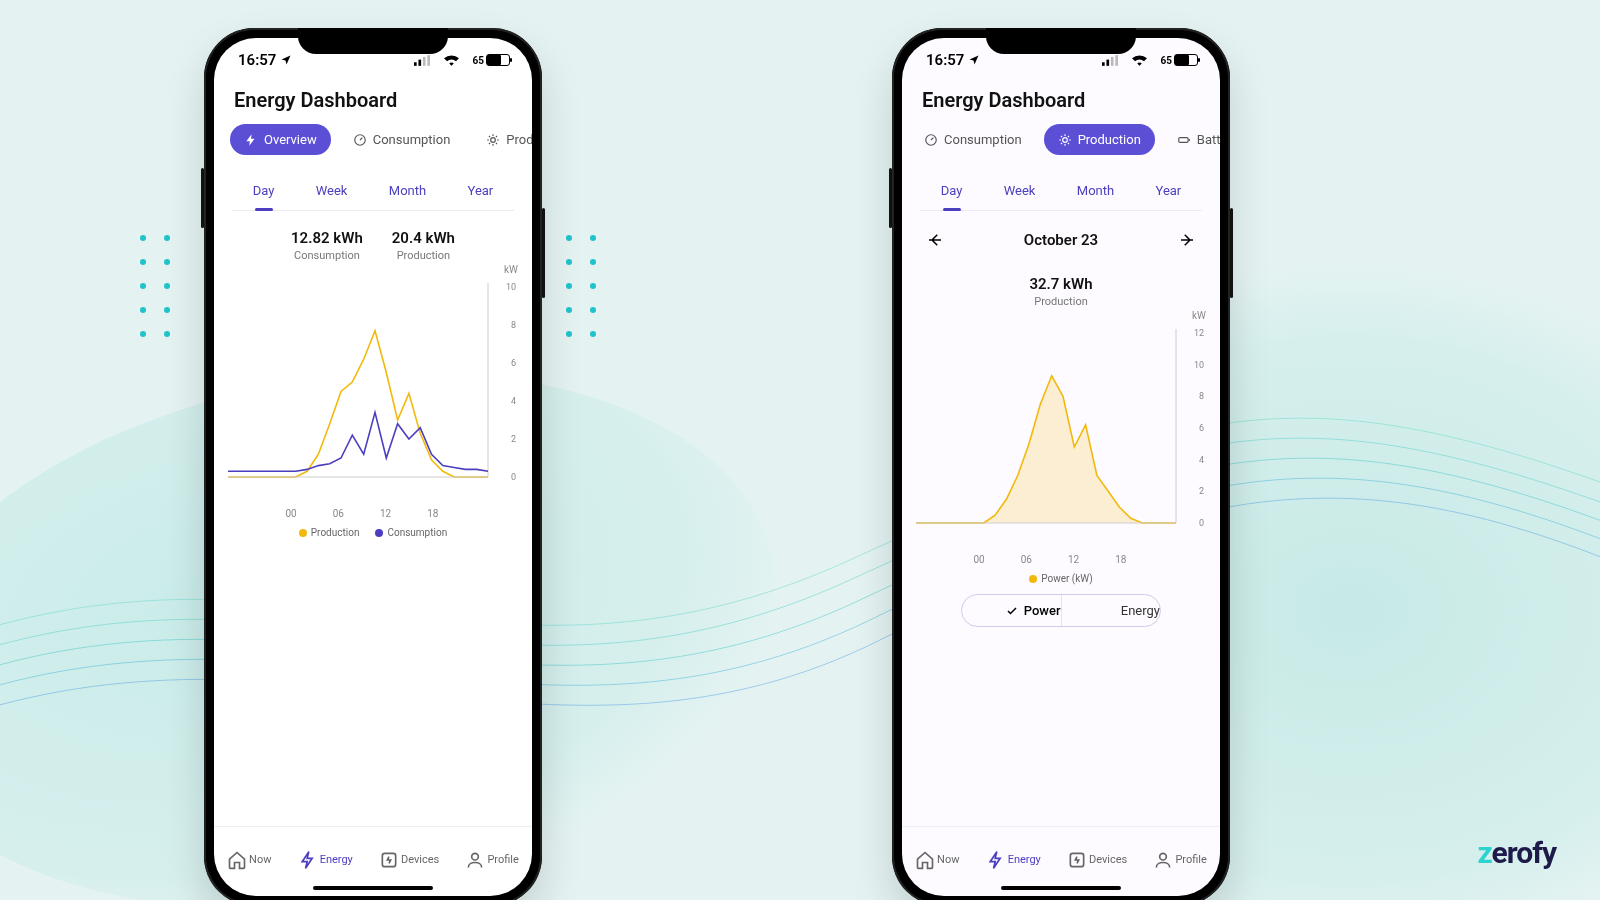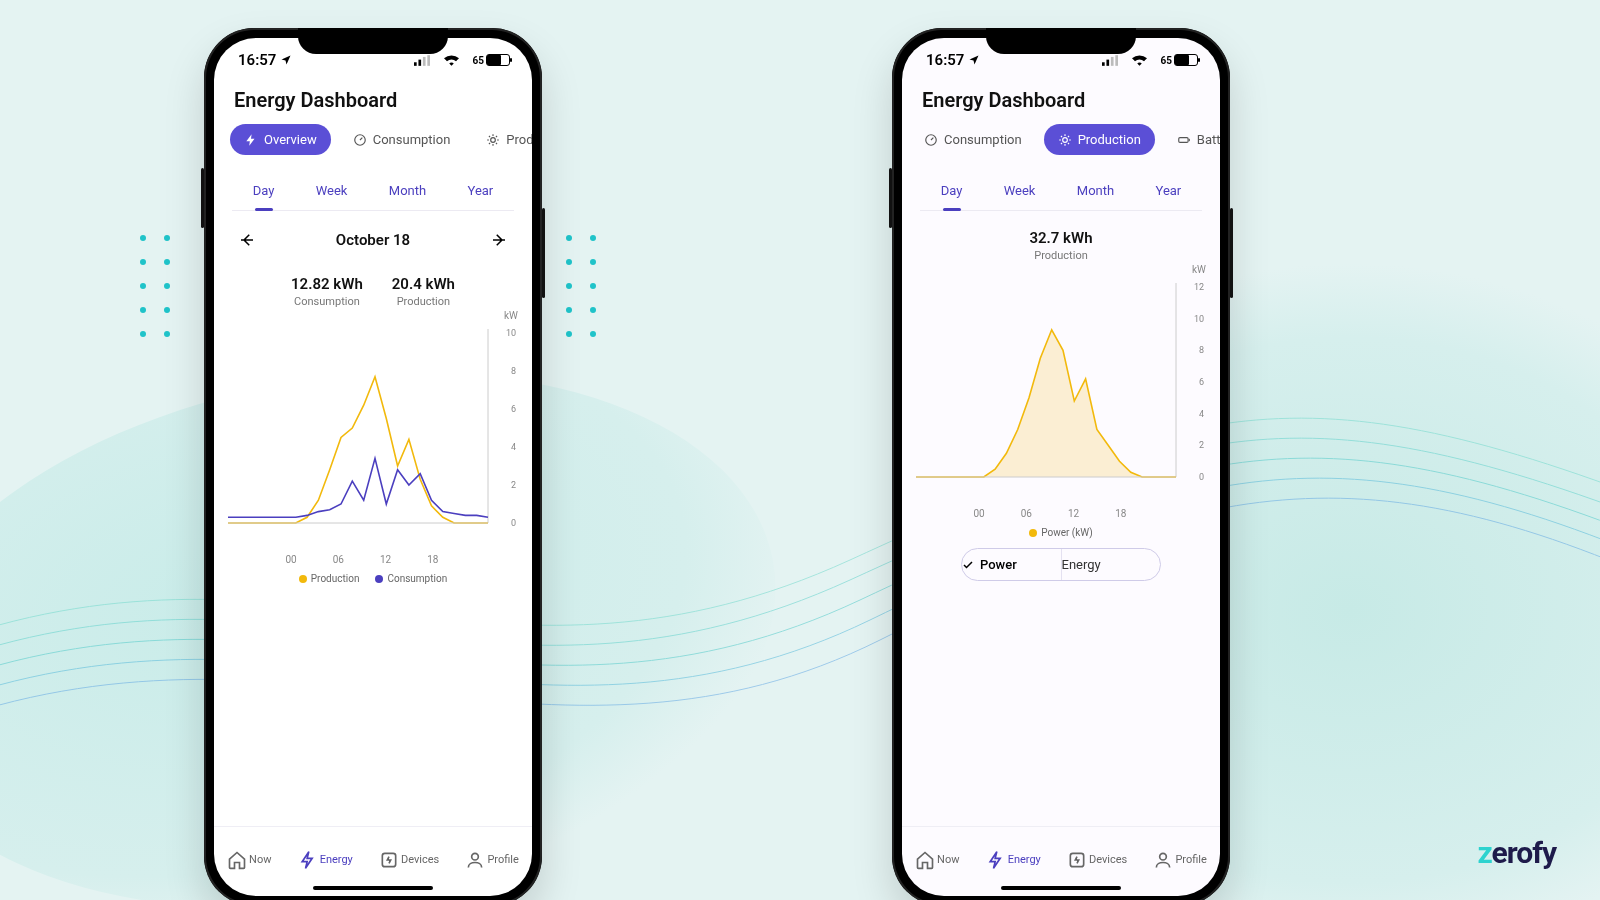--- a/index.html
+++ b/index.html
@@ -136,21 +136,21 @@
   .xaxis{display:flex;justify-content:center;margin:10px 30px 0 8px;font-size:10px;color:#888;gap:36px;}
   .legend{display:flex;justify-content:center;gap:16px;margin-top:8px;font-size:10px;color:#666;}
   .legend .sw{display:inline-flex;align-items:center;gap:4px;}
   .legend .dot{width:8px;height:8px;border-radius:50%;display:inline-block;}
 
   .toggle-pill{
     margin:10px auto 0;display:flex;border:1px solid #cfcbe8;border-radius:22px;overflow:hidden;width:200px;
   }
   .toggle-pill .opt{
     flex:1;text-align:center;padding:8px 0;font-size:13px;color:#333;cursor:pointer;
-    display:flex;align-items:center;justify-content:flex-start;gap:6px;
+    display:flex;align-items:center;justify-content:flex-end;gap:6px;
   }
   .toggle-pill .opt + .opt{border-left:1px solid #e4e1f1;}
   .toggle-pill .opt.active{color:#000;font-weight:500;}
 
   .tabbar{
     margin-top:auto;height:70px;display:flex;border-top:1px solid #efeef5;
     justify-content:space-around;align-items:center;padding-bottom:4px;
   }
   .tabbar .tb{display:flex;align-items:center;gap:2px;font-size:11px;color:#666;cursor:pointer;}
   .tabbar .tb.active{color:#4b3fbf;}
@@ -257,33 +257,20 @@
       </div>
     </div>
 
     <div class="period-tabs">
       <div class="period-tab active">Day</div>
       <div class="period-tab">Week</div>
       <div class="period-tab">Month</div>
       <div class="period-tab">Year</div>
     </div>
 
-    <div class="date-nav">
-      <div class="arrow">
-        <svg width="18" height="18" viewBox="0 0 24 24">
-            <path fill="none" stroke="#000" stroke-width="2" d="M15 5l-7 7 7 7M4 12h16"></path>
-          </svg>
-      </div>
-      <div class="date">October 18</div>
-      <div class="arrow">
-        <svg width="18" height="18" viewBox="0 0 24 24">
-            <path fill="none" stroke="#000" stroke-width="2" d="M9 5l7 7-7 7M20 12H4"></path>
-          </svg>
-      </div>
-    </div>
 
     <div class="stats">
       <div class="stat">
         <div class="val">12.82 kWh</div>
         <div class="lab">Consumption</div>
       </div>
       <div class="stat">
         <div class="val">20.4 kWh</div>
         <div class="lab">Production</div>
       </div>
@@ -416,20 +403,33 @@
       </div>
     </div>
 
     <div class="period-tabs">
       <div class="period-tab active">Day</div>
       <div class="period-tab">Week</div>
       <div class="period-tab">Month</div>
       <div class="period-tab">Year</div>
     </div>
 
+    <div class="date-nav">
+      <div class="arrow">
+        <svg width="18" height="18" viewBox="0 0 24 24">
+            <path fill="none" stroke="#000" stroke-width="2" d="M15 5l-7 7 7 7M4 12h16"></path>
+          </svg>
+      </div>
+      <div class="date">October 23</div>
+      <div class="arrow">
+        <svg width="18" height="18" viewBox="0 0 24 24">
+            <path fill="none" stroke="#000" stroke-width="2" d="M9 5l7 7-7 7M20 12H4"></path>
+          </svg>
+      </div>
+    </div>
 
     <div class="stats">
       <div class="stat">
         <div class="val">32.7 kWh</div>
         <div class="lab">Production</div>
       </div>
     </div>
 
     <div class="chart-wrap">
       <div class="unit">kW</div>

